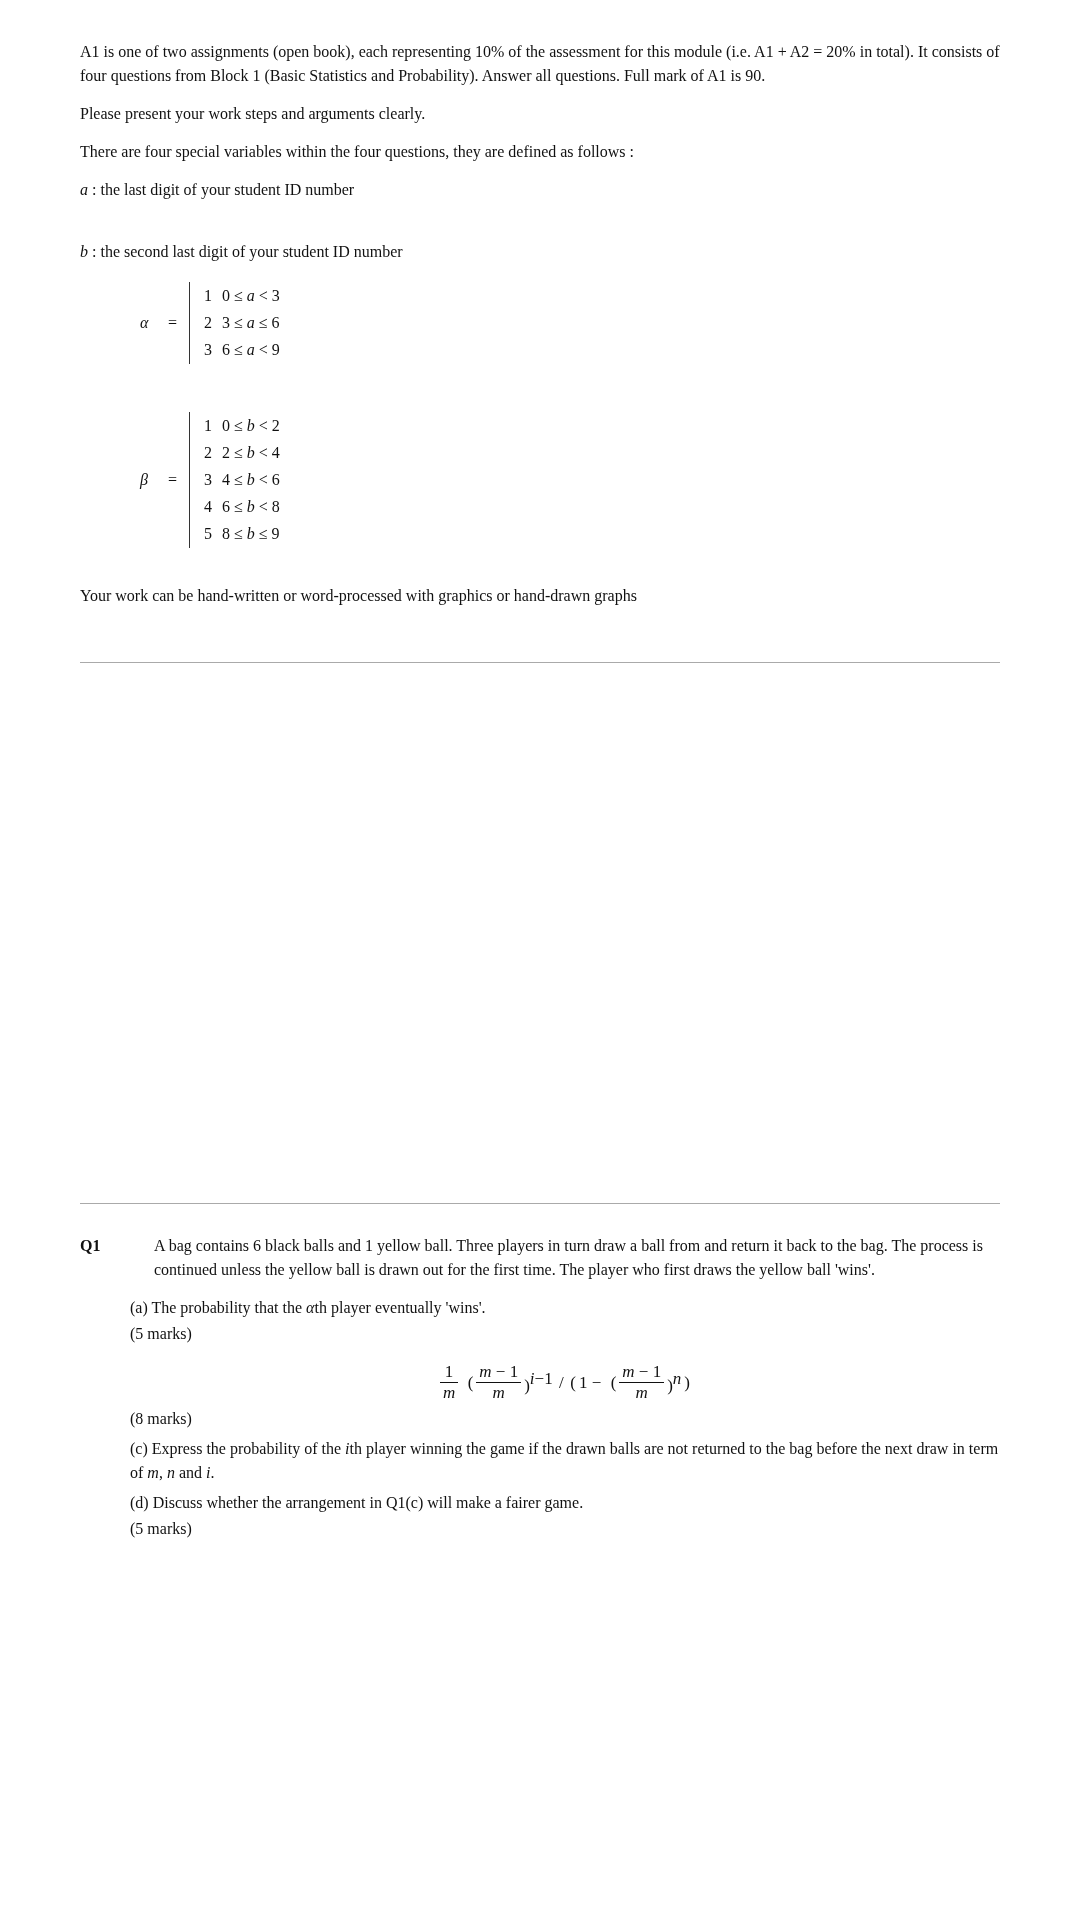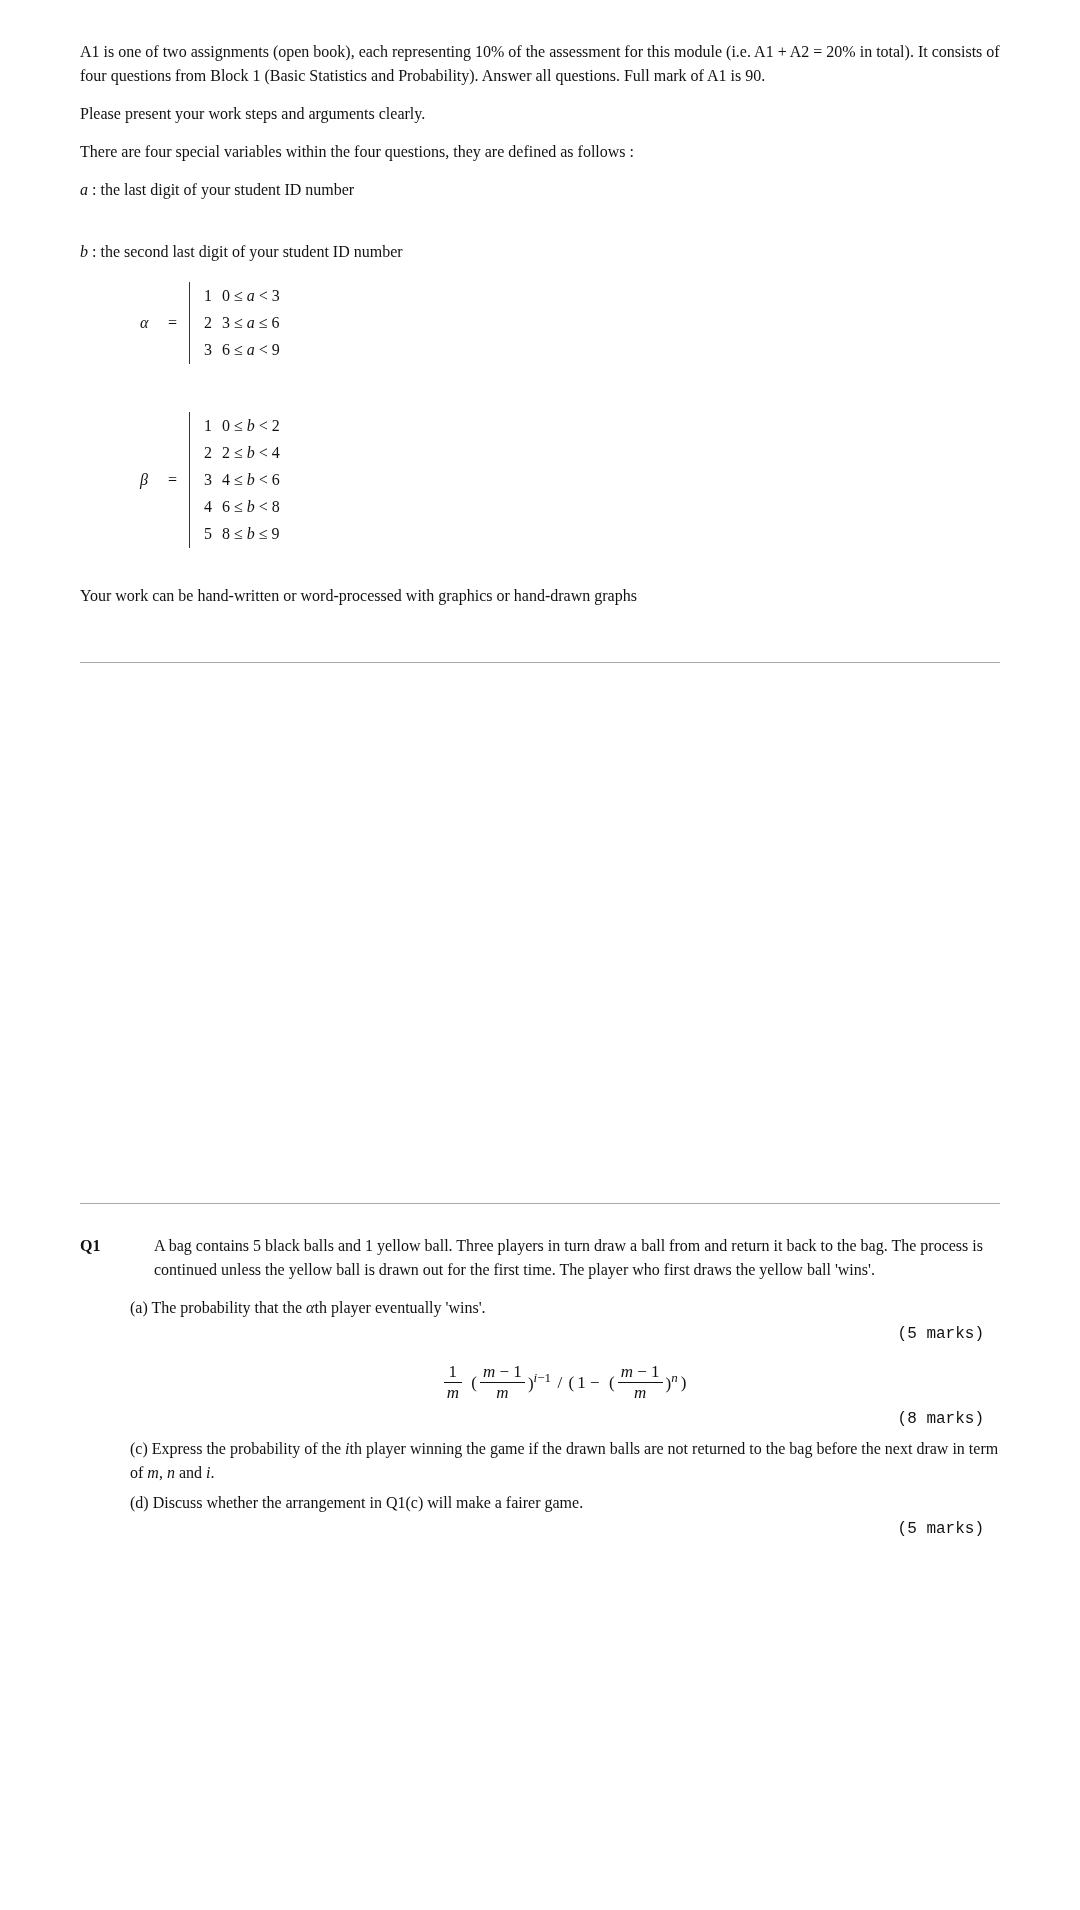--- a/index.html
+++ b/index.html
@@ -57,25 +57,23 @@
     .q-text {
       flex: 1;
     }
 
     .sub-question {
       margin-left: 50px;
       margin-bottom: 6px;
     }
 
     .marks-line {
-      text-align: right;
       margin-right: 16px;
       margin-top: 2px;
       margin-bottom: 6px;
-      font-family: Liberation Mono, monospace;
     }
 
     .formula-block {
       text-align: center;
       margin: 12px 0 4px 0;
       font-size: 18px;
     }
 
     .frac {
       display: inline-block;
@@ -97,21 +95,21 @@
     }
 
     .formula-inner {
       display: inline-flex;
       align-items: center;
       gap: 3px;
       font-size: 17px;
     }
 
     sup {
-      font-size: 13px;
+      font-size: 17px;
       vertical-align: super;
     }
 
     .italic { font-style: italic; }
     .bold { font-weight: bold; }
 
     .alpha-row {
       display: flex;
       align-items: center;
       margin: 12px 0 12px 60px;
@@ -224,21 +222,21 @@
 
   
   <div style="height: 480px;"></div>
 
   <hr class="separator">
 
   
   <div class="question-block">
     <div class="question-intro">
       <span class="q-label bold">Q1</span>
-      <span class="q-text">A bag contains 5 black balls and 1 yellow ball.  Three players in turn draw a ball from and return it back to the bag.  The process is continued unless the yellow ball is drawn out for the first time.  The player who first draws the yellow ball 'wins'.</span>
+      <span class="q-text">A bag contains 6 black balls and 1 yellow ball.  Three players in turn draw a ball from and return it back to the bag.  The process is continued unless the yellow ball is drawn out for the first time.  The player who first draws the yellow ball 'wins'.</span>
     </div>
 
     <div class="sub-question">
       <span>
         (a) The probability that the <span class="italic">α</span>th player eventually 'wins'.
       </span>
       <div class="marks-line">
         <span>(5 marks)</span>
       </div>
     </div>

